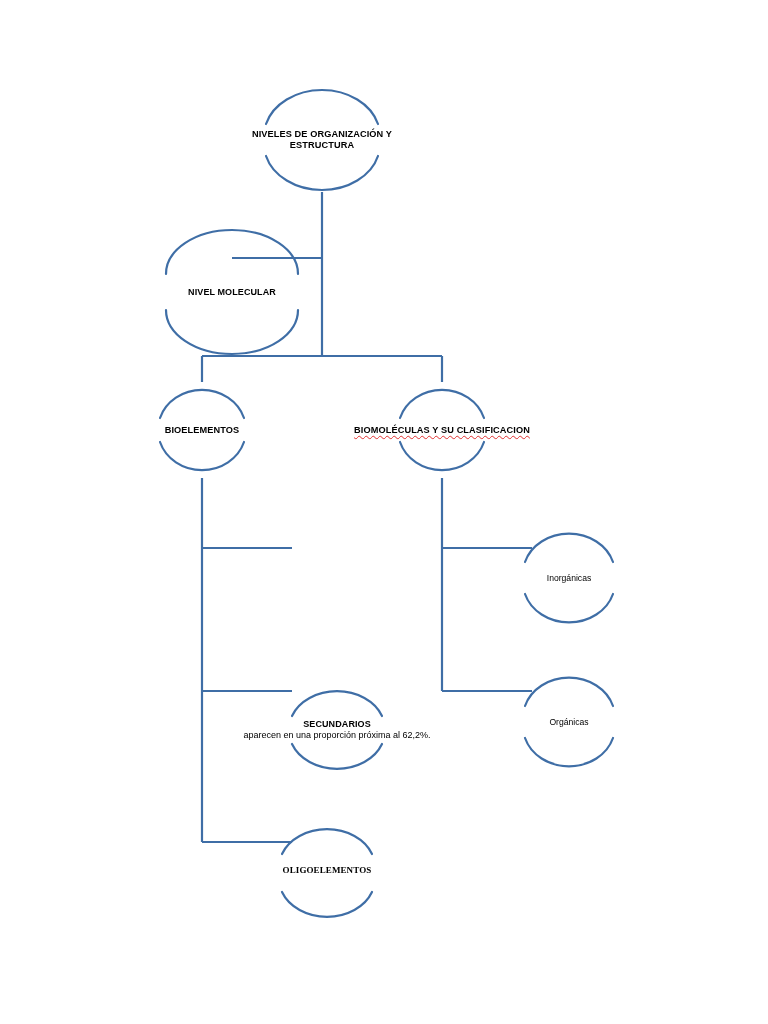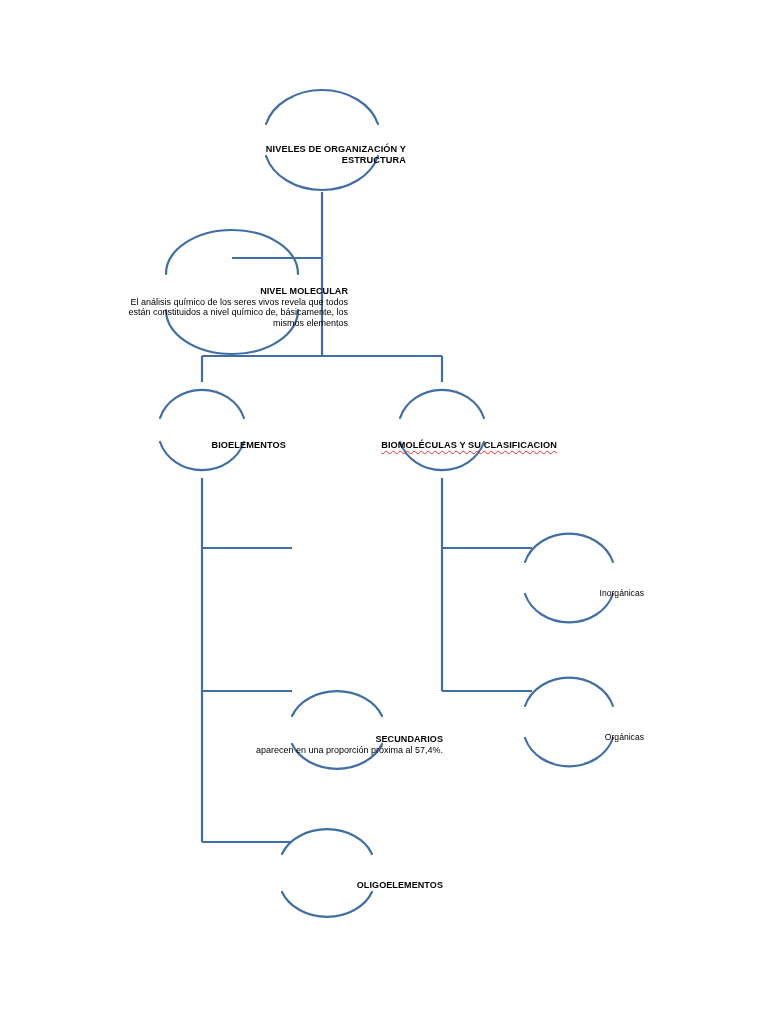--- a/index.html
+++ b/index.html
@@ -37,24 +37,23 @@
     position: absolute;
     left: 0;
     top: 0;
     overflow: visible;
   }
   .node-text {
     position: absolute;
     left: 50%;
     top: 50%;
     transform: translate(-50%, -50%);
-    text-align: right;
+    text-align: center;
     line-height: 1.18;
     white-space: normal;
-    margin-top: 15px;
   }
   .n-title {
     display: block;
     font-weight: bold;
     letter-spacing: .1px;
   }
   .n-title.spell {
     text-decoration: underline;
     text-decoration-color: #e03030;
     text-decoration-style: wavy;
@@ -82,21 +81,21 @@
 
   #node-biomol      { left: 398px; top: 378px; width: 88px;  height: 104px; }
   #node-biomol .node-text      { width: 230px; font-size: 9.2px; }
 
   #node-primarios   { left: 288px; top: 528px; width: 98px;  height: 100px; }
   #node-primarios .node-text   { width: 212px; font-size: 9.0px; }
 
   #node-secundarios { left: 288px; top: 680px; width: 98px;  height: 100px; }
   #node-secundarios .node-text { width: 212px; font-size: 9.0px; }
 
-  #node-oligo       { left: 278px; top: 820px; width: 98px;  height: 100px; }
+  #node-oligo       { left: 278px; top: 820px; width: 98px;  height: 100px; font-family: Liberation Serif, serif; }
   #node-oligo .node-text       { width: 232px; font-size: 9.0px; }
 
   #node-inorganicas { left: 523px; top: 528px; width: 92px;  height: 100px; }
   #node-inorganicas .node-text { width: 150px; font-size: 8.6px; }
 
   #node-organicas   { left: 523px; top: 672px; width: 92px;  height: 100px; }
   #node-organicas .node-text   { width: 150px; font-size: 8.6px; }
 </style>
 </head>
 <body>
@@ -139,21 +138,20 @@
 
   <div class="node" id="node-molecular">
     <svg class="node-arcs" width="168" height="104" viewBox="0 0 168 104">
       <g fill="none" stroke="#3f6ea6" stroke-width="2.2" stroke-linecap="round">
         <path d="M18,34 A 66 44 0 0 1 150,34"></path>
         <path d="M18,70 A 66 44 0 0 0 150,70"></path>
       </g>
     </svg>
     <div class="node-text">
       <span class="n-title">NIVEL MOLECULAR</span>
-      <span class="n-desc">El análisis químico de los seres vivos revela que todos están constituidos a nivel químico de, básicamente, los mismos elementos</span>
     </div>
   </div>
 
   <div class="node" id="node-biomol">
     <svg class="node-arcs" width="88" height="104" viewBox="0 0 88 104">
       <g fill="none" stroke="#3f6ea6" stroke-width="2.2" stroke-linecap="round">
         <path d="M2,40 A 44 40 0 0 1 86,40"></path>
         <path d="M2,64 A 44 40 0 0 0 86,64"></path>
       </g>
     </svg>
@@ -177,21 +175,21 @@
 
   <div class="node" id="node-secundarios">
     <svg class="node-arcs" width="98" height="100" viewBox="0 0 98 100">
       <g fill="none" stroke="#3f6ea6" stroke-width="2.2" stroke-linecap="round">
         <path d="M4,36 A 48 38 0 0 1 94,36"></path>
         <path d="M4,64 A 48 38 0 0 0 94,64"></path>
       </g>
     </svg>
     <div class="node-text">
       <span class="n-title">SECUNDARIOS</span>
-      <span class="n-desc">aparecen en una proporción próxima al 57,4%.</span>
+      <span class="n-desc">aparecen en una proporción próxima al 62,2%.</span>
     </div>
   </div>
 
   <div class="node" id="node-oligo">
     <svg class="node-arcs" width="98" height="100" viewBox="0 0 98 100">
       <g fill="none" stroke="#3f6ea6" stroke-width="2.2" stroke-linecap="round">
         <path d="M4,34 A 48 38 0 0 1 94,34"></path>
         <path d="M4,72 A 48 38 0 0 0 94,72"></path>
       </g>
     </svg>

